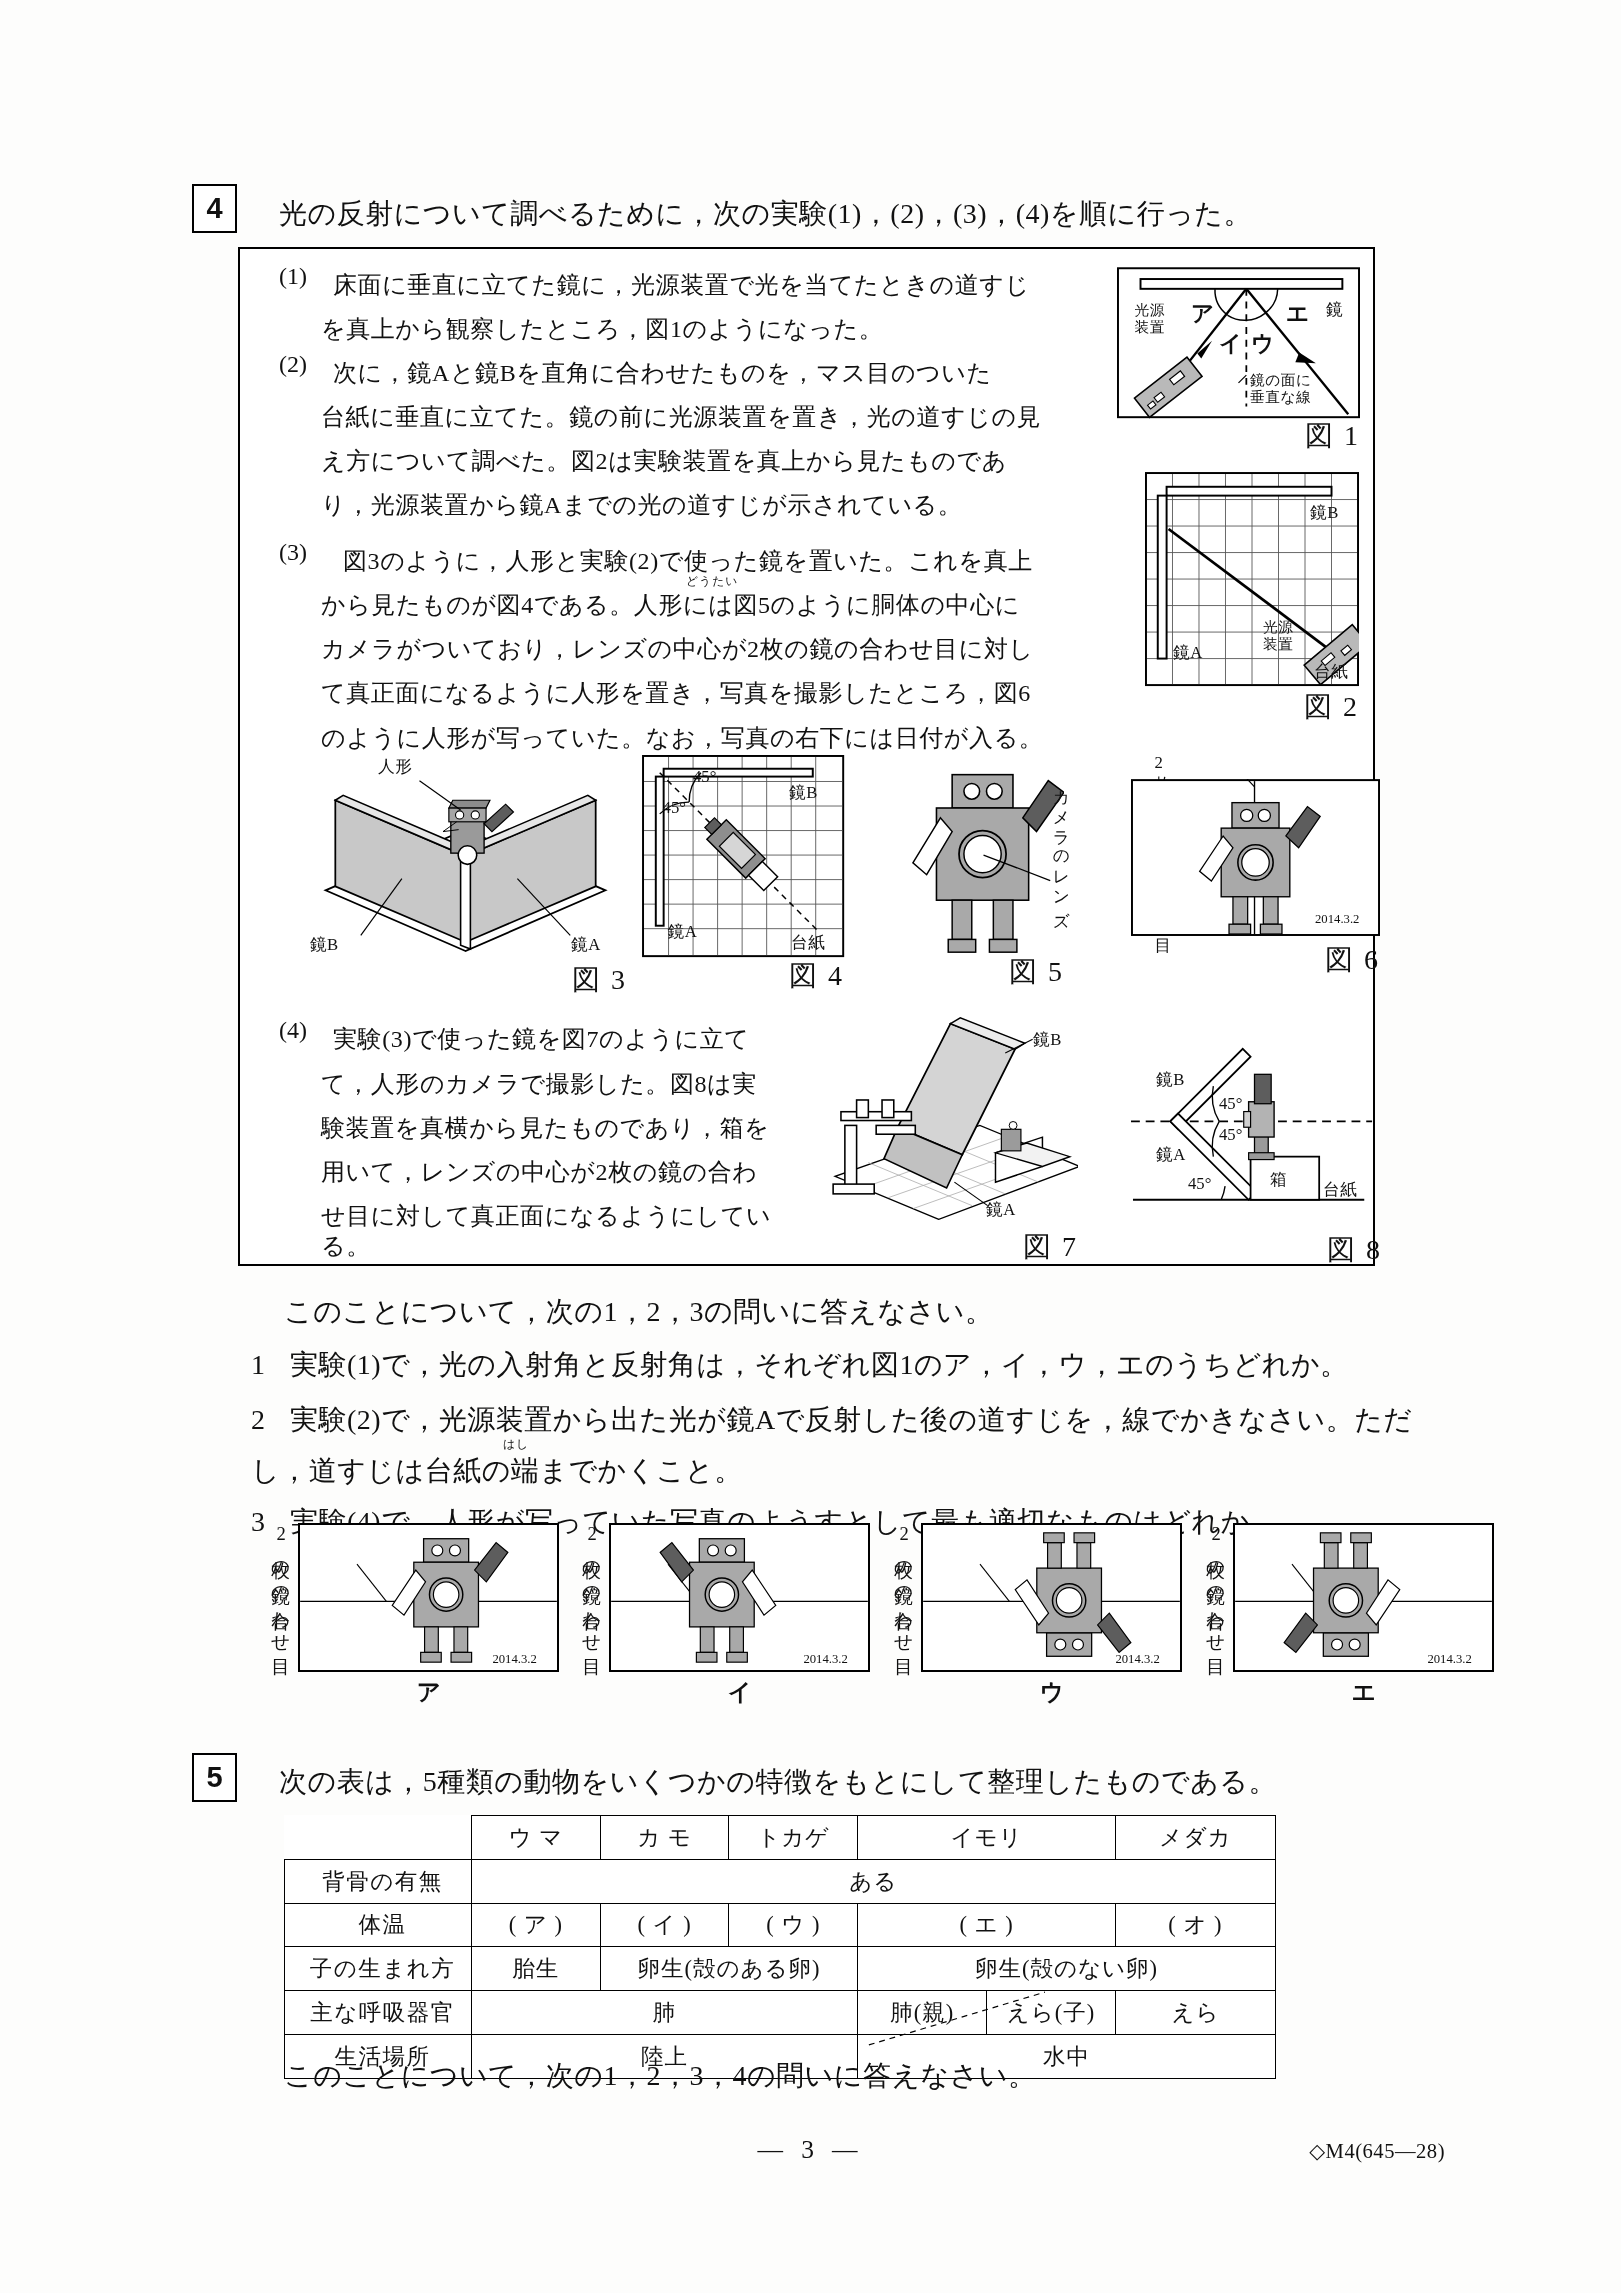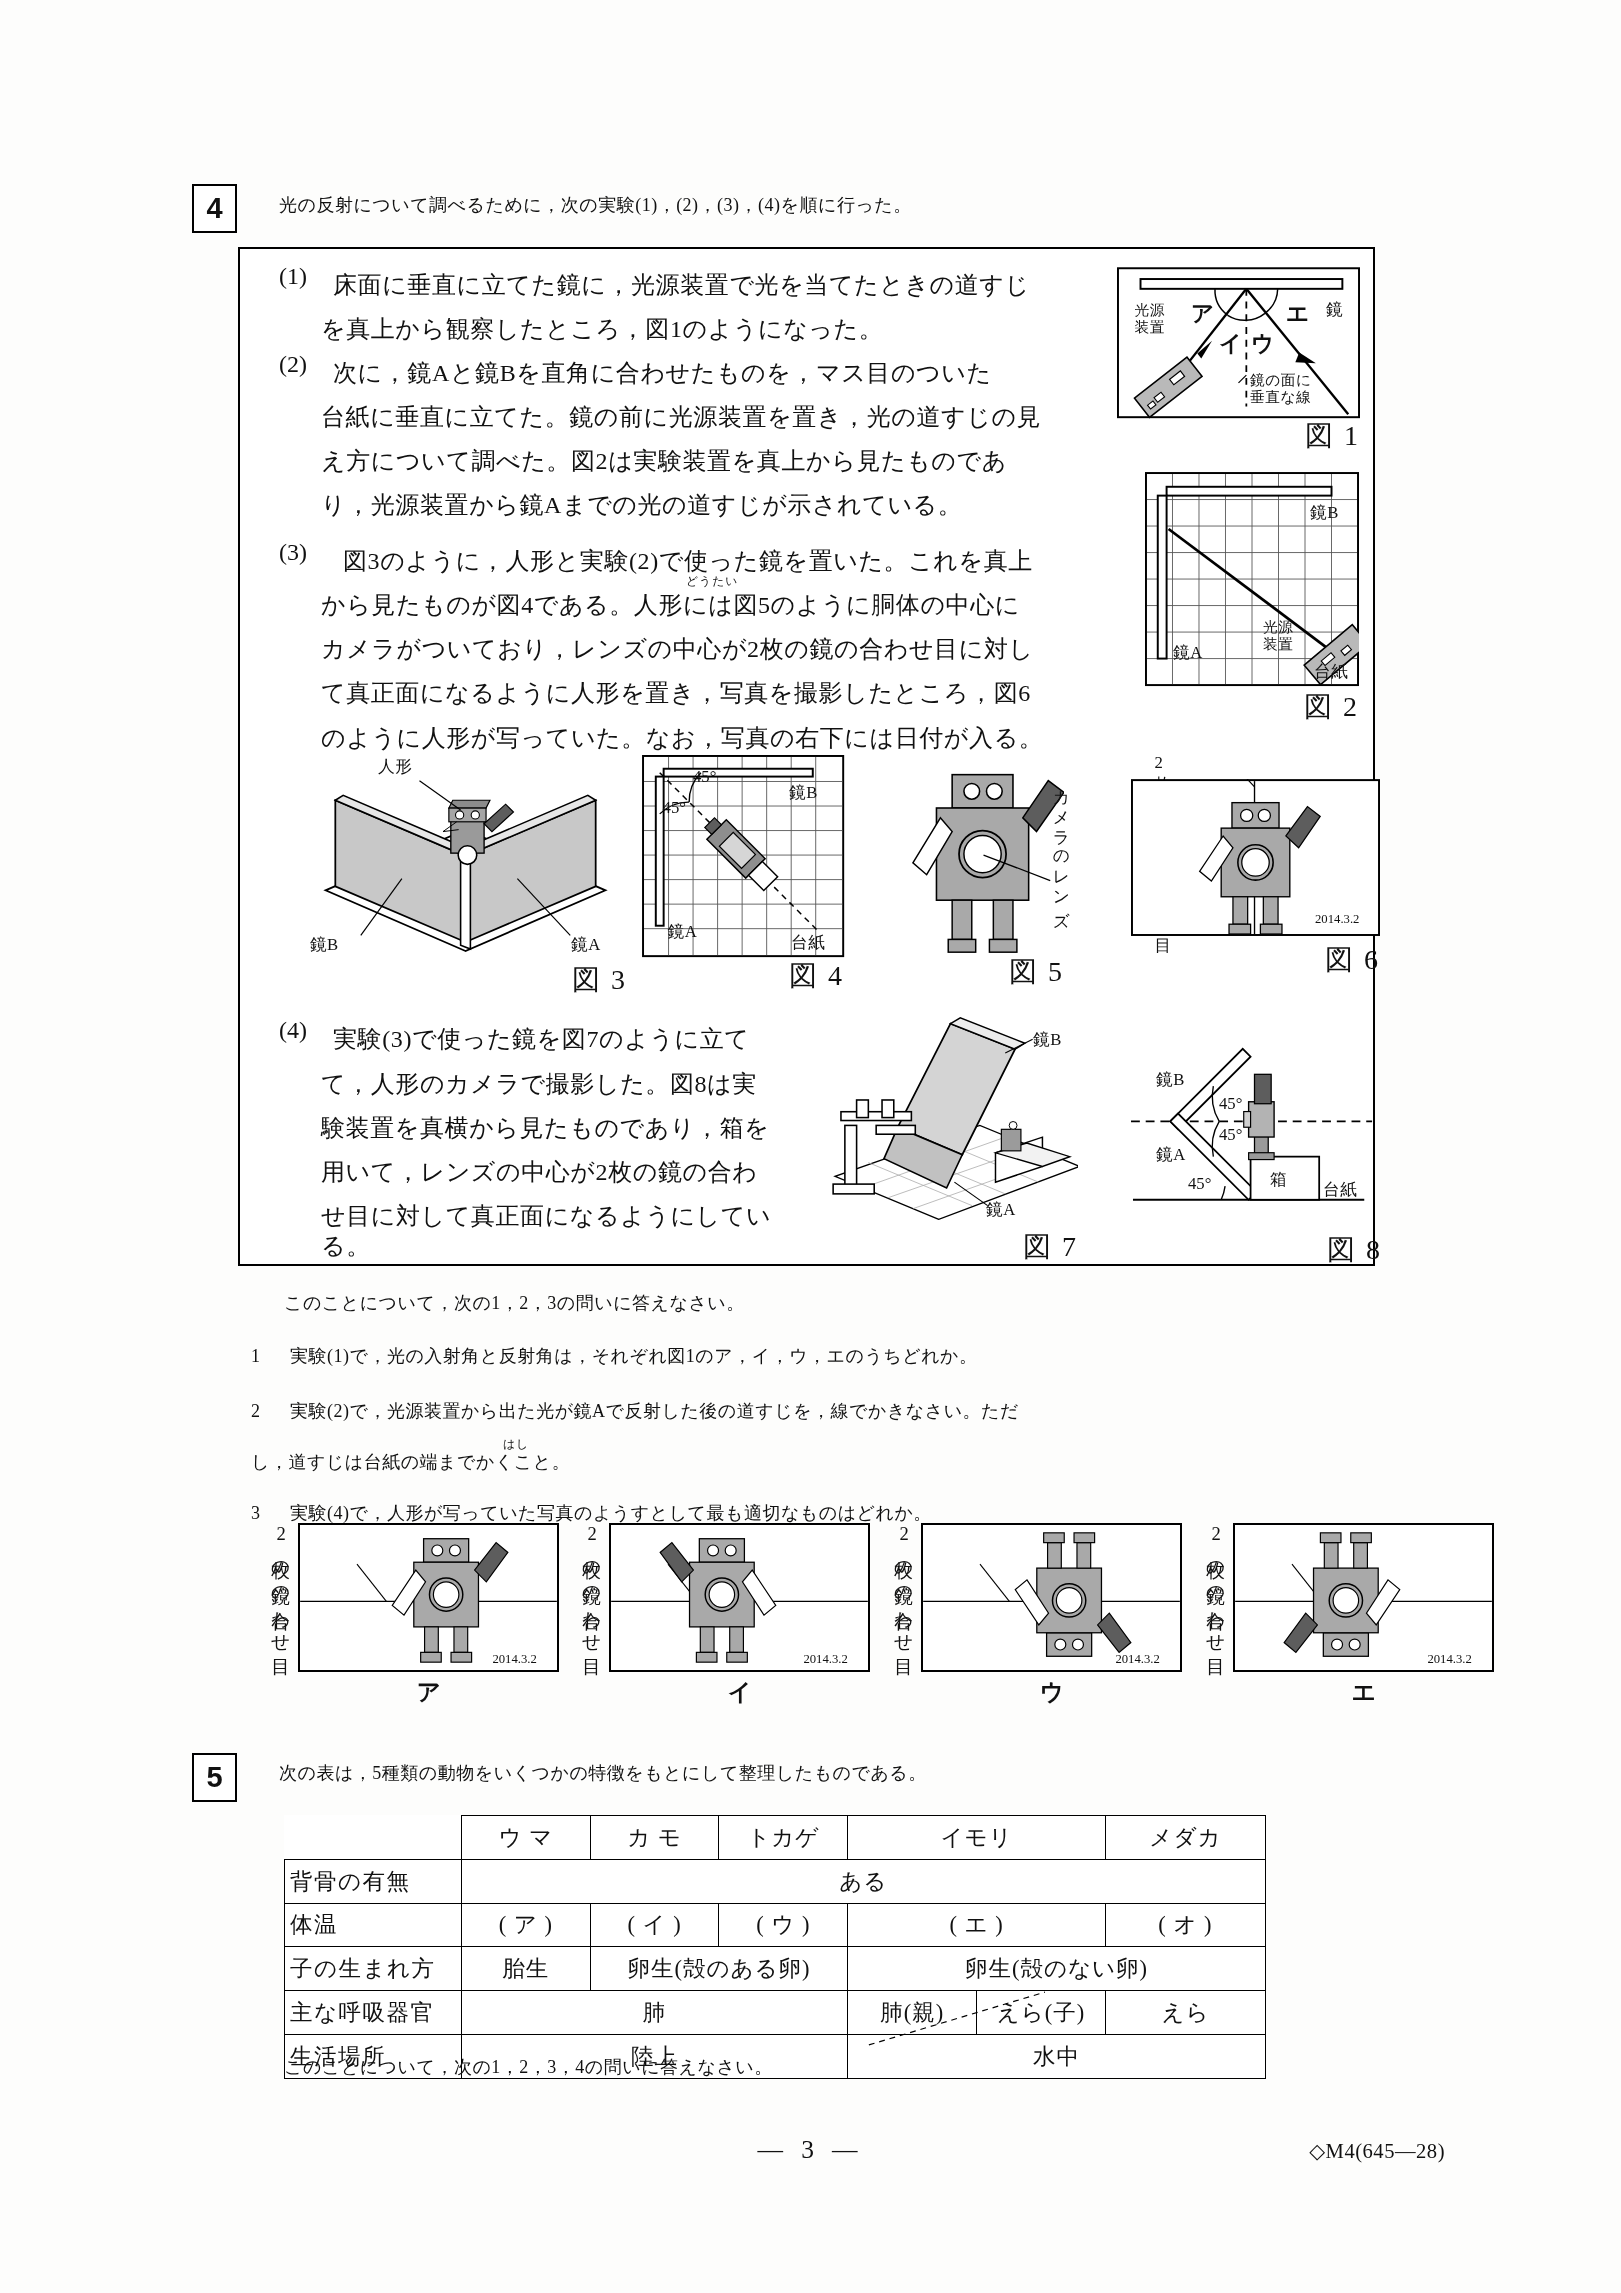--- a/index.html
+++ b/index.html
@@ -24,21 +24,21 @@
   .jp { font-family: "Liberation Serif", "DejaVu Serif", serif; }
   .boxnum {
     border: 2px solid #000;
     width: 41px; height: 45px;
     display: flex; align-items: center; justify-content: center;
     font-size: 29px; font-weight: 600;
     font-family: "Liberation Sans", sans-serif;
     background: #fff;
   }
   .lead {
-    font-size: 18px;
+    font-size: 28px;
     letter-spacing: 0.5px;
     line-height: 1.55;
     white-space: nowrap;
   }
   
   #p4frame {
     left: 238px; top: 247px;
     width: 1137px; height: 1019px;
     border: 2.9px solid #000;
     box-sizing: border-box;
@@ -86,22 +86,22 @@
   }
   #tbl5 td, #tbl5 th {
     border: 1.6px solid #000;
     padding: 3.9px 5.9px;
     text-align: center;
     font-weight: normal;
     height: 35px;
     letter-spacing: 1px;
   }
   #tbl5 .rowhead {
-    text-align: left;
-    padding-left: 5px;
+    text-align: center;
+    padding-left: 15px;
     width: 165px;
     letter-spacing: 1.5px;
   }
   #tbl5 .blank { border: none; }
   
   #pagenum {
     left: 0; top: 2135px; width: 1621px;
     text-align: center;
     font-size: 25.5px;
     letter-spacing: 5.9px;

